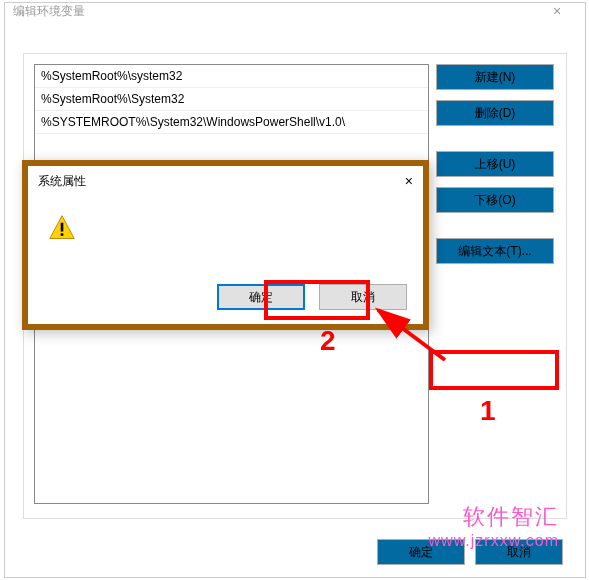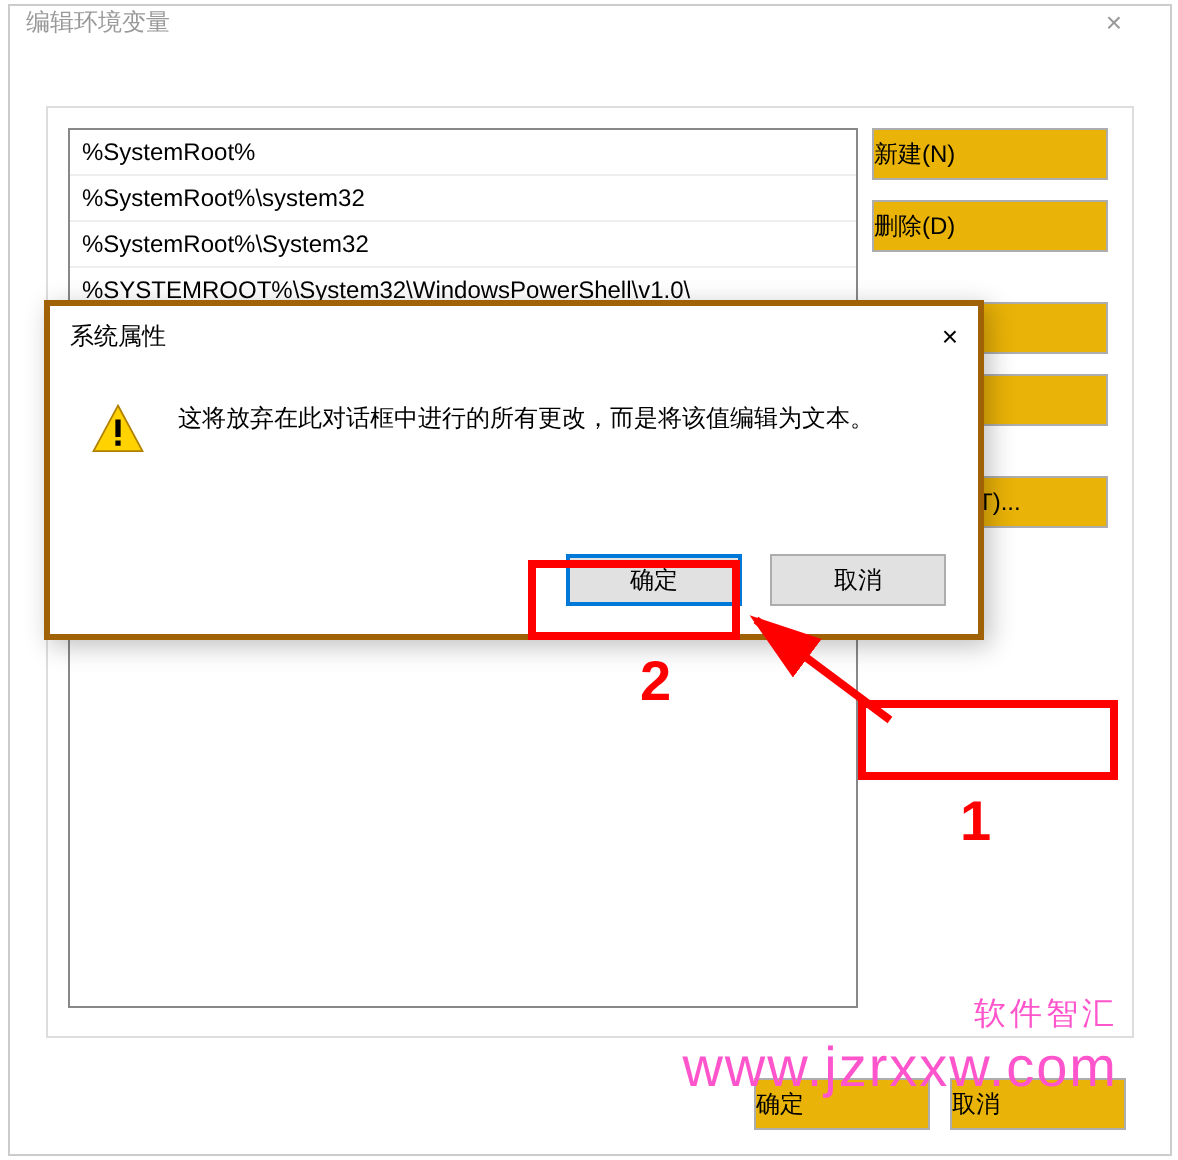--- a/index.html
+++ b/index.html
@@ -9,64 +9,63 @@
 .titlebar { height: 30px; display: flex; align-items: flex-start; padding: 0 8px; color: #999; }
 .titlebar .title { flex: 1; }
 .titlebar .close { width: 40px; text-align: center; color: #999; font-size: 14px; }
 
 .content { position: absolute; left: 10px; top: 40px; right: 10px; bottom: 50px; }
 .inner-panel { position: absolute; left: 8px; top: 10px; right: 8px; bottom: 8px; border: 1px solid #ddd; }
 .listbox { position: absolute; left: 10px; top: 10px; width: 395px; height: 440px; border: 1px solid #888; background: #fff; }
 .listbox .row { padding: 4px 6px; border-bottom: 1px solid #eee; white-space: nowrap; overflow: hidden; }
 
 .side-buttons { position: absolute; right: 10px; top: 10px; width: 120px; }
-.btn { display: block; width: 118px; height: 26px; line-height: 24px; text-align: left; background: #eab308; border: 1px solid #adadad; margin-bottom: 10px; cursor: pointer; }
+.btn { display: block; width: 118px; height: 26px; line-height: 24px; text-align: center; background: #0369a1; border: 1px solid #adadad; margin-bottom: 10px; cursor: pointer; }
 .btn.gap { margin-top: 25px; }
 
 .bottom-buttons { position: absolute; right: 22px; bottom: 12px; display: flex; gap: 10px; }
 .bottom-buttons .btn { width: 88px; margin: 0; }
 
-.dialog { position: absolute; left: 22px; top: 150px; width: 470px; height: 170px; background: #fff; border: 3px solid #a16207; box-shadow: 3px 3px 12px rgba(0,0,0,0.25); }
+.dialog { position: absolute; left: 22px; top: 160px; width: 407px; height: 170px; background: #fff; border: 6px solid #a16207; box-shadow: 3px 3px 12px rgba(0,0,0,0.25); }
 .dialog .dlg-title { height: 30px; display: flex; align-items: center; padding: 0 10px; }
 .dialog .dlg-title .t { flex: 1; }
 .dialog .dlg-title .x { width: 30px; text-align: right; font-size: 14px; cursor: pointer; }
 .dialog .dlg-body { padding: 18px 20px; display: flex; align-items: flex-start; gap: 16px; }
 .warn-icon { width: 28px; height: 28px; }
 .dialog .dlg-actions { position: absolute; right: 16px; bottom: 14px; display: flex; gap: 14px; }
 .dlg-btn { width: 88px; height: 26px; line-height: 24px; text-align: center; background: #e1e1e1; border: 1px solid #adadad; cursor: pointer; }
 .dlg-btn.primary { border: 2px solid #0078d7; line-height: 22px; }
 
 .redbox { position: absolute; border: 4px solid #ff0000; pointer-events: none; }
 .red1 { left: 429px; top: 350px; width: 130px; height: 40px; }
 .red2 { left: 264px; top: 280px; width: 106px; height: 40px; }
 
 .red-text { position: absolute; color: #ff0000; font-size: 28px; font-weight: bold; font-family: Arial; pointer-events: none; }
 .num1 { left: 480px; top: 395px; }
 .num2 { left: 320px; top: 325px; }
 
 .arrow-svg { position: absolute; left: 0; top: 0; width: 589px; height: 580px; pointer-events: none; }
 
 .watermark { position: absolute; right: 30px; bottom: 30px; text-align: right; color: #ff55cc; font-family: "KaiTi","STKaiti",serif; pointer-events: none; }
-.watermark .line1 { font-size: 16px; letter-spacing: 2px; }
-.watermark .line2 { font-size: 28px; color: #ff55cc; letter-spacing: 1px; }
+.watermark .line1 { font-size: 22px; letter-spacing: 2px; }
+.watermark .line2 { font-size: 16px; color: #ff55cc; letter-spacing: 1px; }
 </style>
 </head>
 <body>
 
 <div class="window">
   <div class="titlebar">
     <span class="title">编辑环境变量</span>
     <span class="close">×</span>
   </div>
 
   <div class="content">
     <div class="inner-panel">
 
       <div class="listbox">
-        <div class="row">%SystemRoot%</div>
         <div class="row">%SystemRoot%\system32</div>
         <div class="row">%SystemRoot%\System32</div>
         <div class="row">%SYSTEMROOT%\System32\WindowsPowerShell\v1.0\</div>
       </div>
 
       <div class="side-buttons">
         <div class="btn">新建(N)</div>
         <div class="btn">删除(D)</div>
         <div class="btn gap">上移(U)</div>
         <div class="btn">下移(O)</div>
@@ -86,21 +85,20 @@
   <div class="dlg-title">
     <span class="t">系统属性</span>
     <span class="x">×</span>
   </div>
   <div class="dlg-body">
     <svg class="warn-icon" viewBox="0 0 32 32">
       <polygon points="16,2 30,28 2,28" fill="#ffd200" stroke="#b08000" stroke-width="1"></polygon>
       <rect x="14.5" y="10" width="3" height="10" fill="#000"></rect>
       <rect x="14.5" y="22" width="3" height="3" fill="#000"></rect>
     </svg>
-    <span>这将放弃在此对话框中进行的所有更改，而是将该值编辑为文本。</span>
   </div>
   <div class="dlg-actions">
     <div class="dlg-btn primary">确定</div>
     <div class="dlg-btn">取消</div>
   </div>
 </div>
 
 <div class="redbox red1"></div>
 <div class="redbox red2"></div>
 

